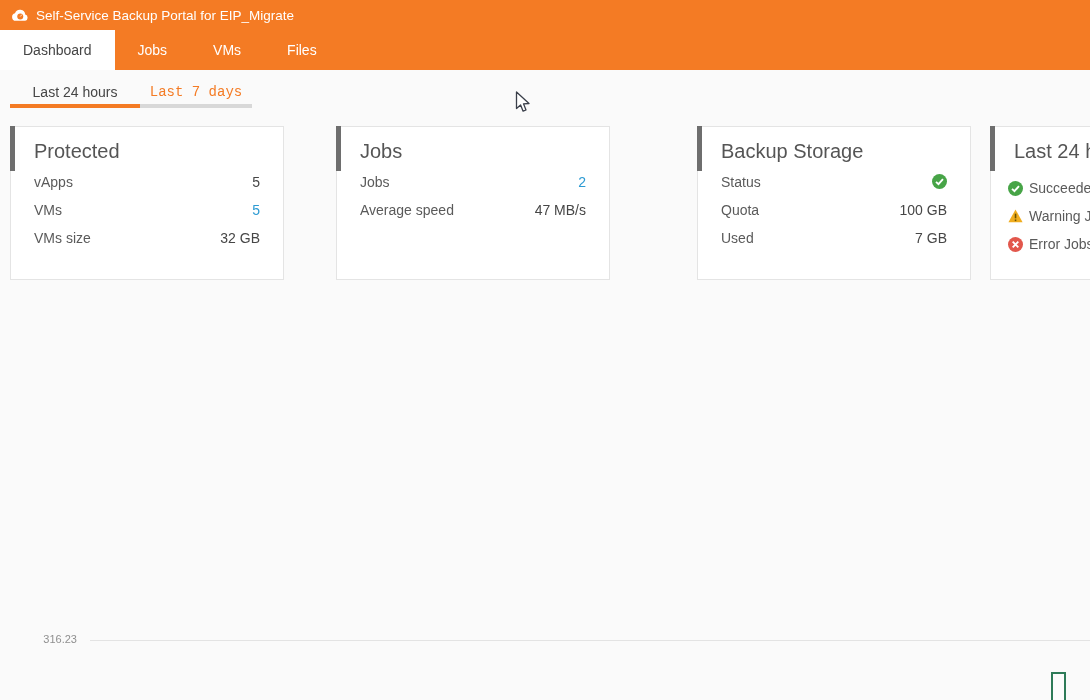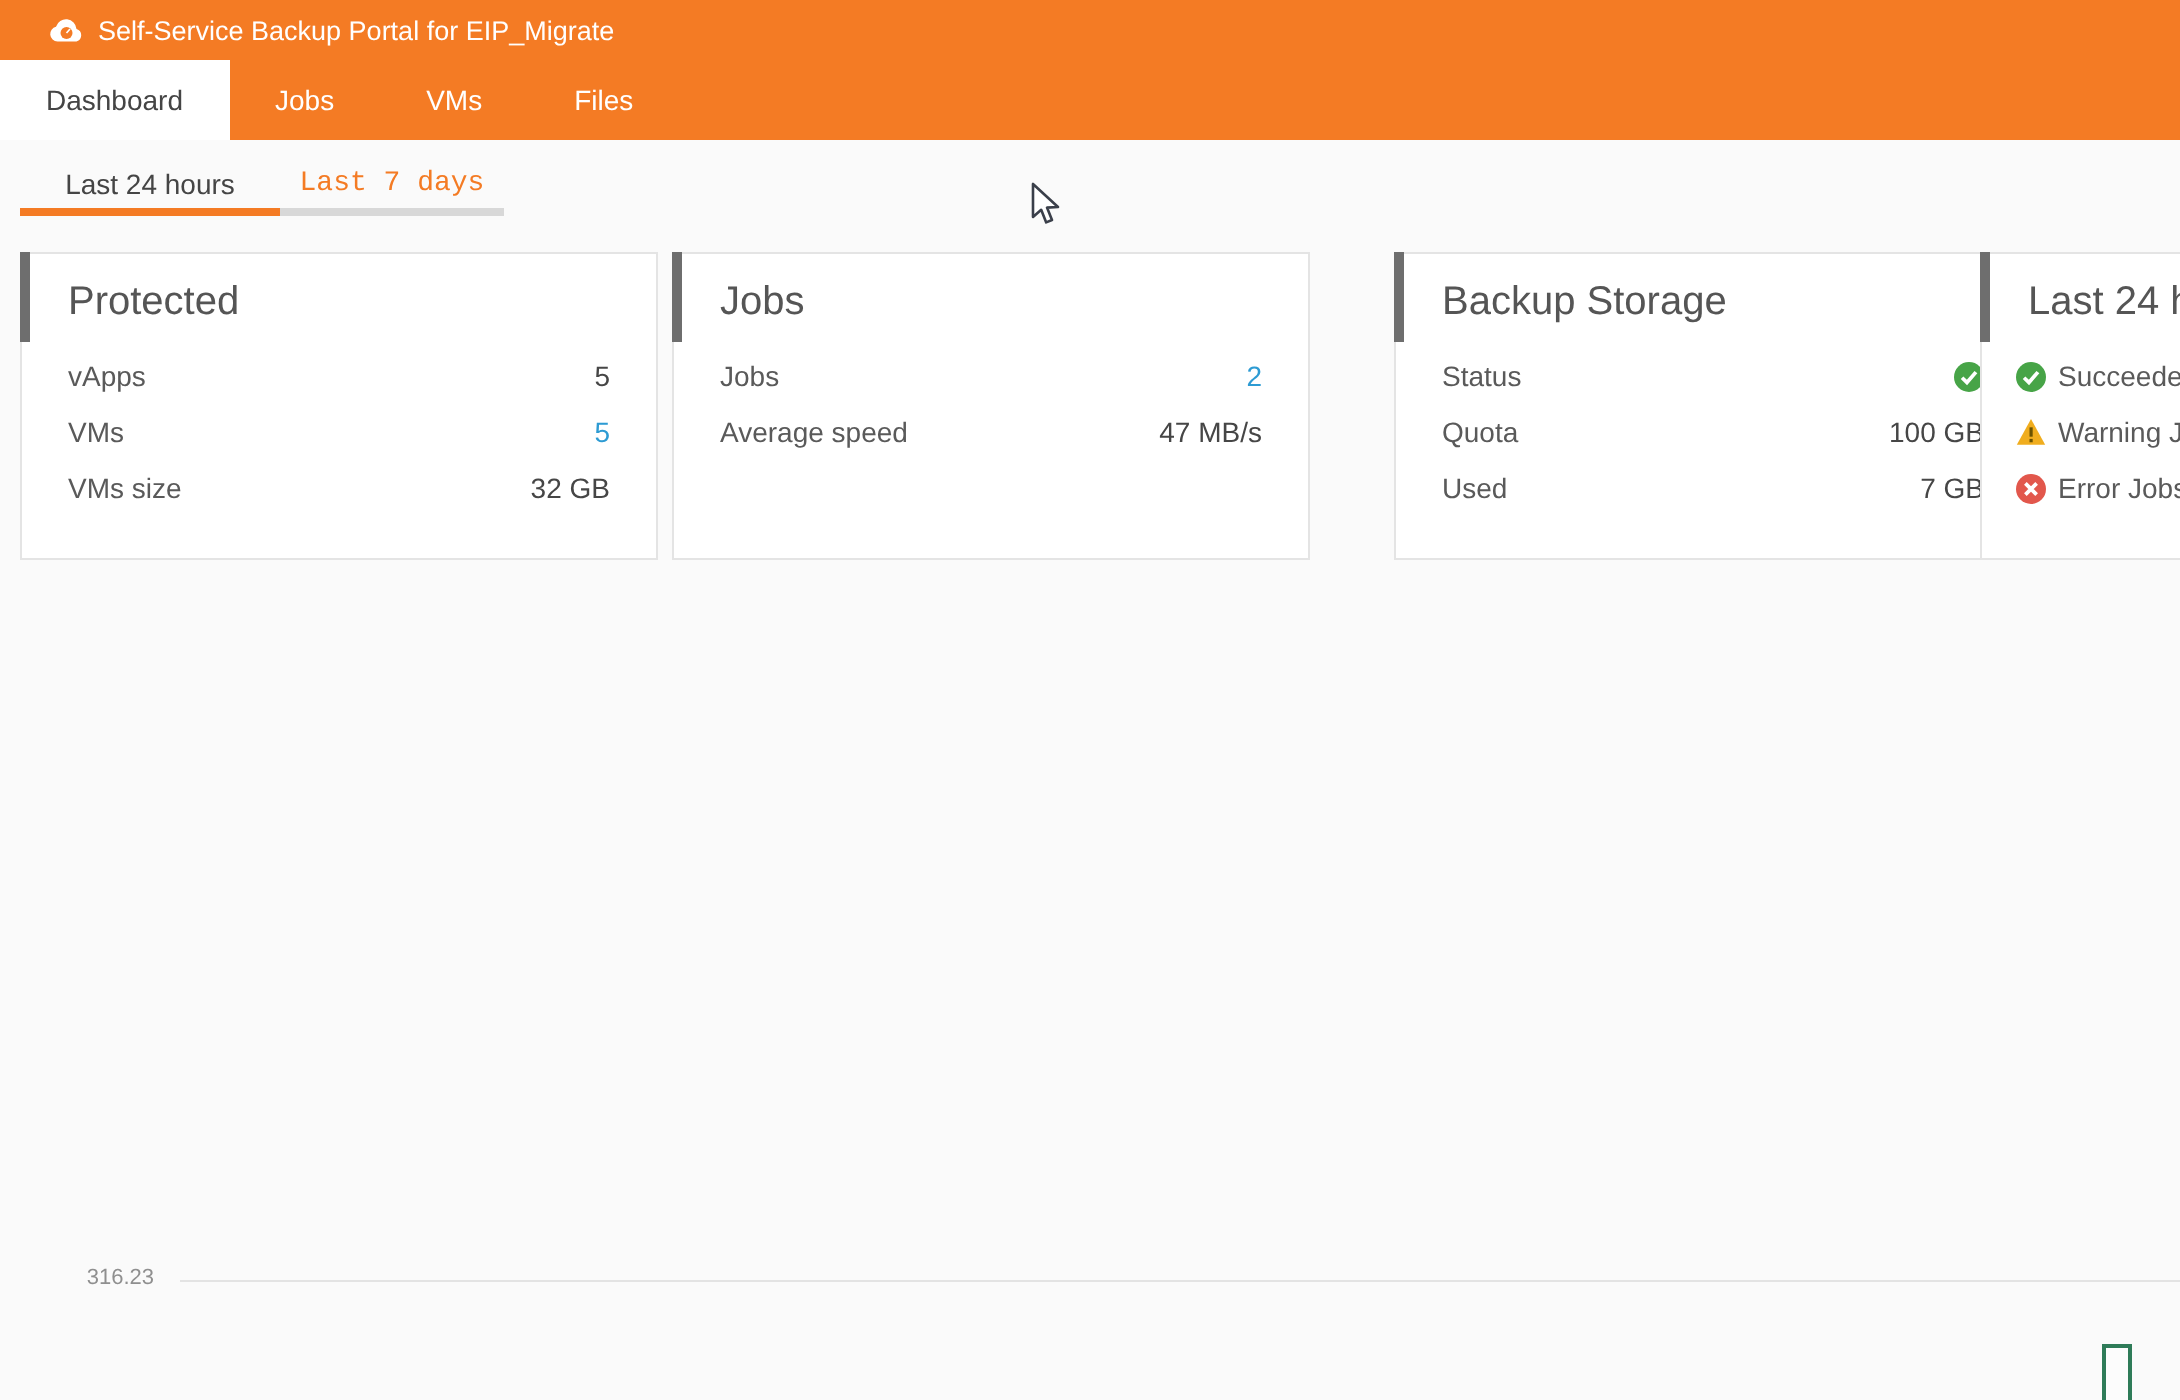--- a/index.html
+++ b/index.html
@@ -7,21 +7,21 @@
   body {
     position:relative;
     background:#fafafa;
     font-family:"Liberation Sans", sans-serif;
     color:#464646;
   }
 
   
   .titlebar {
     position:absolute; left:0; top:0; width:1090px; height:30px;
-    background:#f47b24; display:flex; align-items:center; padding-left:24px;
+    background:#f47b24; display:flex; align-items:center; padding-left:11px;
   }
   .titlebar .appicon { display:inline-flex; margin-right:7px; }
   .titlebar .apptitle { color:#ffffff; font-size:13.5px; }
 
   
   .tabbar {
     position:absolute; left:0; top:30px; width:1090px; height:40px;
     background:#f47b24; display:flex; 
   }
   .tab {
@@ -36,37 +36,37 @@
     text-align:center; font-size:14px; line-height:20px;
     padding:2px 0 2px 0; border-bottom:4px solid #d8d8d8; cursor:pointer;
   }
   .subtab.t1 { width:130px; }
   .subtab.t2 { width:112px; }
   .subtab.active { color:#454545; border-bottom-color:#f47b24; }
   .subtab.inactive { color:#f47b24;font-family:Liberation Mono, monospace; }
 
   
   .card {
-    position:absolute; top:126px; width:319px; height:154px;
+    position:absolute; top:126px; width:274px; height:154px;
     background:#ffffff; border:1px solid #e4e4e4;
   }
   .card.c1 { left:10px; }
   .card.c2 { left:336px; }
   .card.c3 { left:662px;margin-left:35px; }
   .card.c4 { left:990px; }
   .card .accent {
     position:absolute; left:-1px; top:-1px; width:5px; height:45px;
     background:#6e6e6e;
   }
   .card h2 {
     margin:12px 0 11px 0; padding:0 23px; font-size:20px; font-weight:400;
     color:#555555; line-height:24px; white-space:nowrap;
   }
   .card .row {
-    display:flex; justify-content:space-between; align-items:center;
+    display:flex; justify-content:space-between; 
     height:28px; padding:0 23px; font-size:14px;gap:24px;
   }
   .card .row .lbl { color:#5a5a5a; }
   .card .row .val { color:#464646; }
   .card .row .val.link { color:#2d9bd3; cursor:pointer; }
   .card .iconrow {
     display:flex; align-items:center; height:28px; padding:0 0 0 17px;
     font-size:14px; color:#5a5a5a; white-space:nowrap;
   }
   .card .iconrow .ric { margin-right:6px; display:inline-flex; flex:none; }

